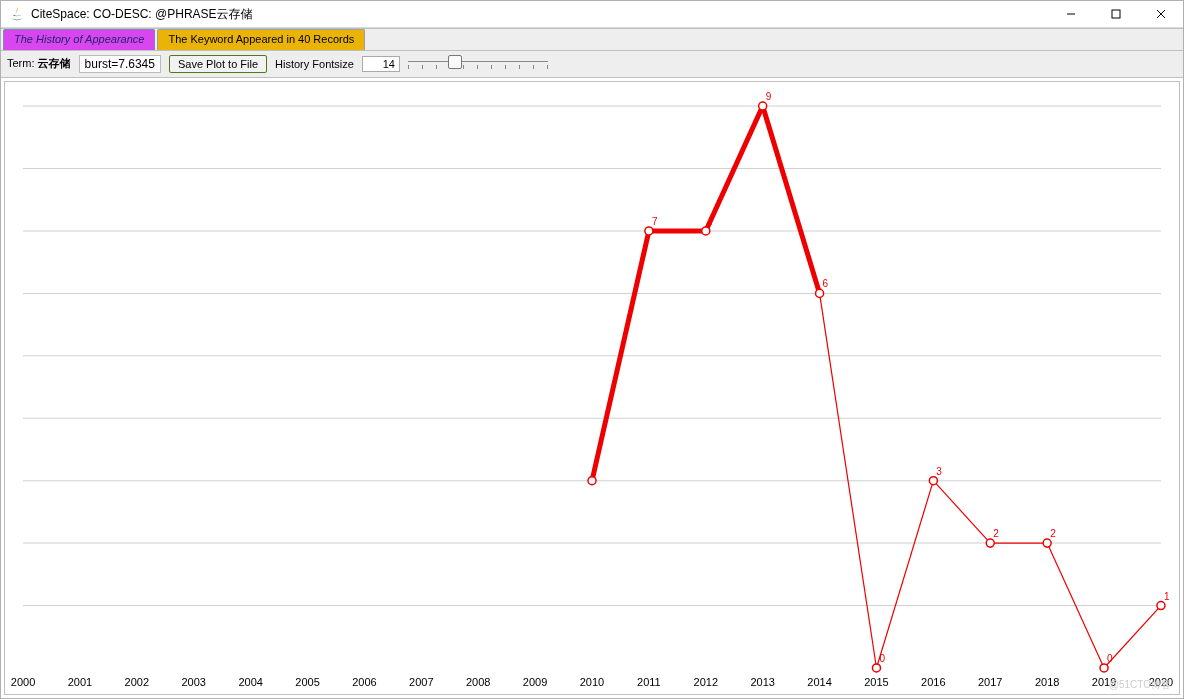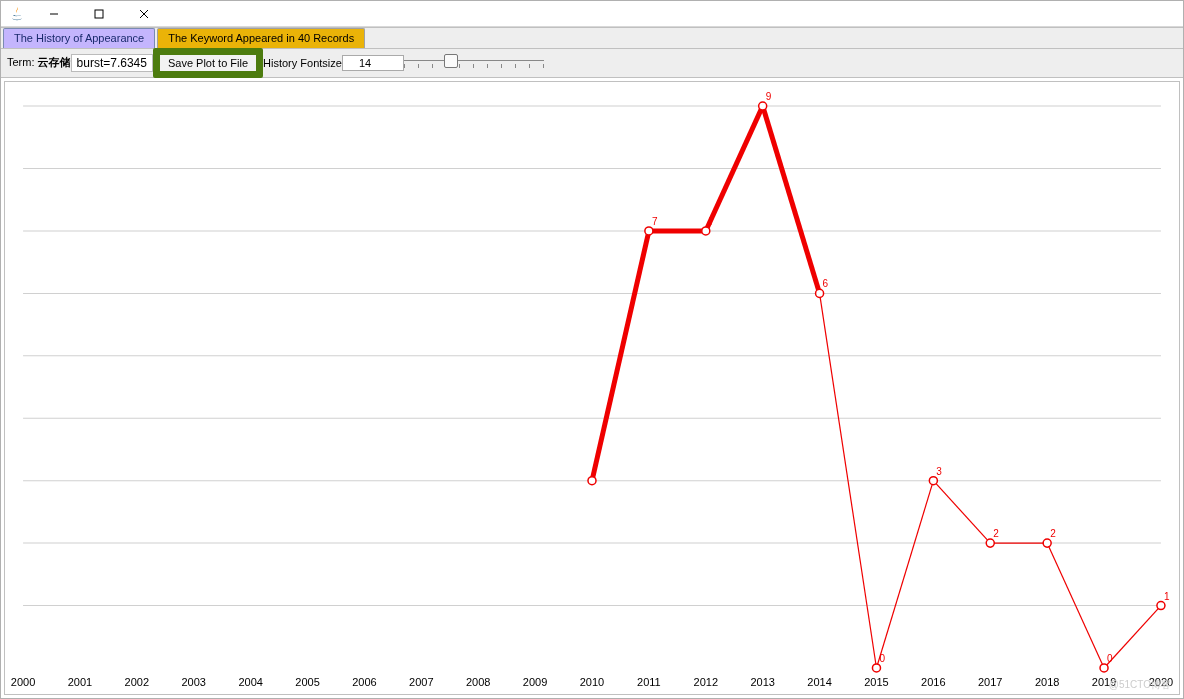--- a/index.html
+++ b/index.html
@@ -6,27 +6,27 @@
   .window { width:1184px; height:699px; border:1px solid #b0b0b0; box-sizing:border-box; display:flex; flex-direction:column; background:#fff; }
   .titlebar { height:28px; display:flex; align-items:center; border-bottom:1px solid #d8d8d8; background:#fff; }
   .titlebar .icon { width:16px; height:16px; margin:0 6px 0 8px; display:inline-block; }
   .titlebar .title { flex:1; font-size:12px; color:#000; }
   .wcontrols { display:flex; height:100%; }
   .wbtn { width:45px; display:flex; align-items:center; justify-content:center; color:#000; }
   .wbtn svg { width:10px; height:10px; }
 
   .tabbar { height:22px; background:#eee; border-top:1px solid #c0c0c0; border-bottom:1px solid #c0c0c0; display:flex; align-items:stretch; padding:0; }
   .tab { padding:3px 10px 0 10px; font-size:11px; border:1px solid #a0a0a0; border-bottom:none; margin-left:2px; border-radius:2px 2px 0 0; background:#eab308; }
-  .tab.active { background:#c4b5fd; color:#1a2a6c; border-color:#7a8ab2; }
+  .tab.active { background:#d946ef; color:#1a2a6c; border-color:#7a8ab2;font-style:italic; }
 
-  .toolbar { height:28px; background:#eee; border-bottom:1px solid #c0c0c0; display:flex; align-items:center; padding:0 6px; font-size:11px; color:#000; }
+  .toolbar { height:28px; background:#eee; border-bottom:1px solid #c0c0c0; display:flex; align-items:center; padding:0 6px; gap:8px; font-size:11px; color:#000; }
   .toolbar .termlbl b { font-weight:bold; }
   .burst { background:#fff; border:1px solid #bbb; padding:1px 5px; font-size:12px; }
-  .btn { background:#f2f2f2; border:7px solid #4d7c0f; padding:2px 8px; font-size:11px; border-radius:2px; }
-  .tbox { width:28px; text-align:left; border:1px solid #aaa; background:#fff; padding:1px 16px; font-size:11px; }
+  .btn { background:#f2f2f2; border:1px solid #4d7c0f; padding:2px 8px; font-size:11px; border-radius:2px; }
+  .tbox { width:28px; text-align:right; border:1px solid #aaa; background:#fff; padding:1px 4px; font-size:11px; }
   .slider { position:relative; width:140px; height:20px; }
   .slider .track { position:absolute; left:0; right:0; top:7px; height:3px; border-top:1px solid #888; }
   .slider .ticks { position:absolute; left:0; right:0; top:11px; display:flex; justify-content:space-between; }
   .slider .ticks span { width:1px; height:4px; background:#888; }
   .slider .thumb { position:absolute; top:1px; width:12px; height:12px; background:#fafafa; border:1px solid #777; border-radius:2px; }
 
   .chartwrap { flex:1; position:relative; margin:3px; border:1px solid #c0c0c0; }
   svg.chart { width:100%; height:100%; display:block; }
   .grid line { stroke:#d0d0d0; stroke-width:1; }
   .series line.thick { stroke:#ef0000; stroke-width:5; }
@@ -42,20 +42,21 @@
 
 <div class="window">
   <div class="titlebar">
     <span class="icon">
       <svg viewBox="0 0 16 16">
           <path fill="#5382a1" d="M3 12c2 2 8 2 10 0-1 3-9 3-10 0z"></path>
           <path fill="#f8981d" d="M8 1c3 2-2 4 0 6-3-2 2-4 0-6z"></path>
           <path fill="#5382a1" d="M4 9c3 1 5 1 8 0 0 1-8 2-8 0z"></path>
         </svg>
     </span>
+    <span class="title">CiteSpace: CO-DESC: @PHRASE云存储</span>
     <div class="wcontrols">
       <div class="wbtn">
           <svg viewBox="0 0 10 10">
             <line x1="1" y1="5" x2="9" y2="5" stroke="#000" stroke-width="1"></line>
           </svg>
         </div>
       <div class="wbtn">
           <svg viewBox="0 0 10 10">
             <rect x="1" y="1" width="8" height="8" fill="none" stroke="#000" stroke-width="1"></rect>
           </svg>

